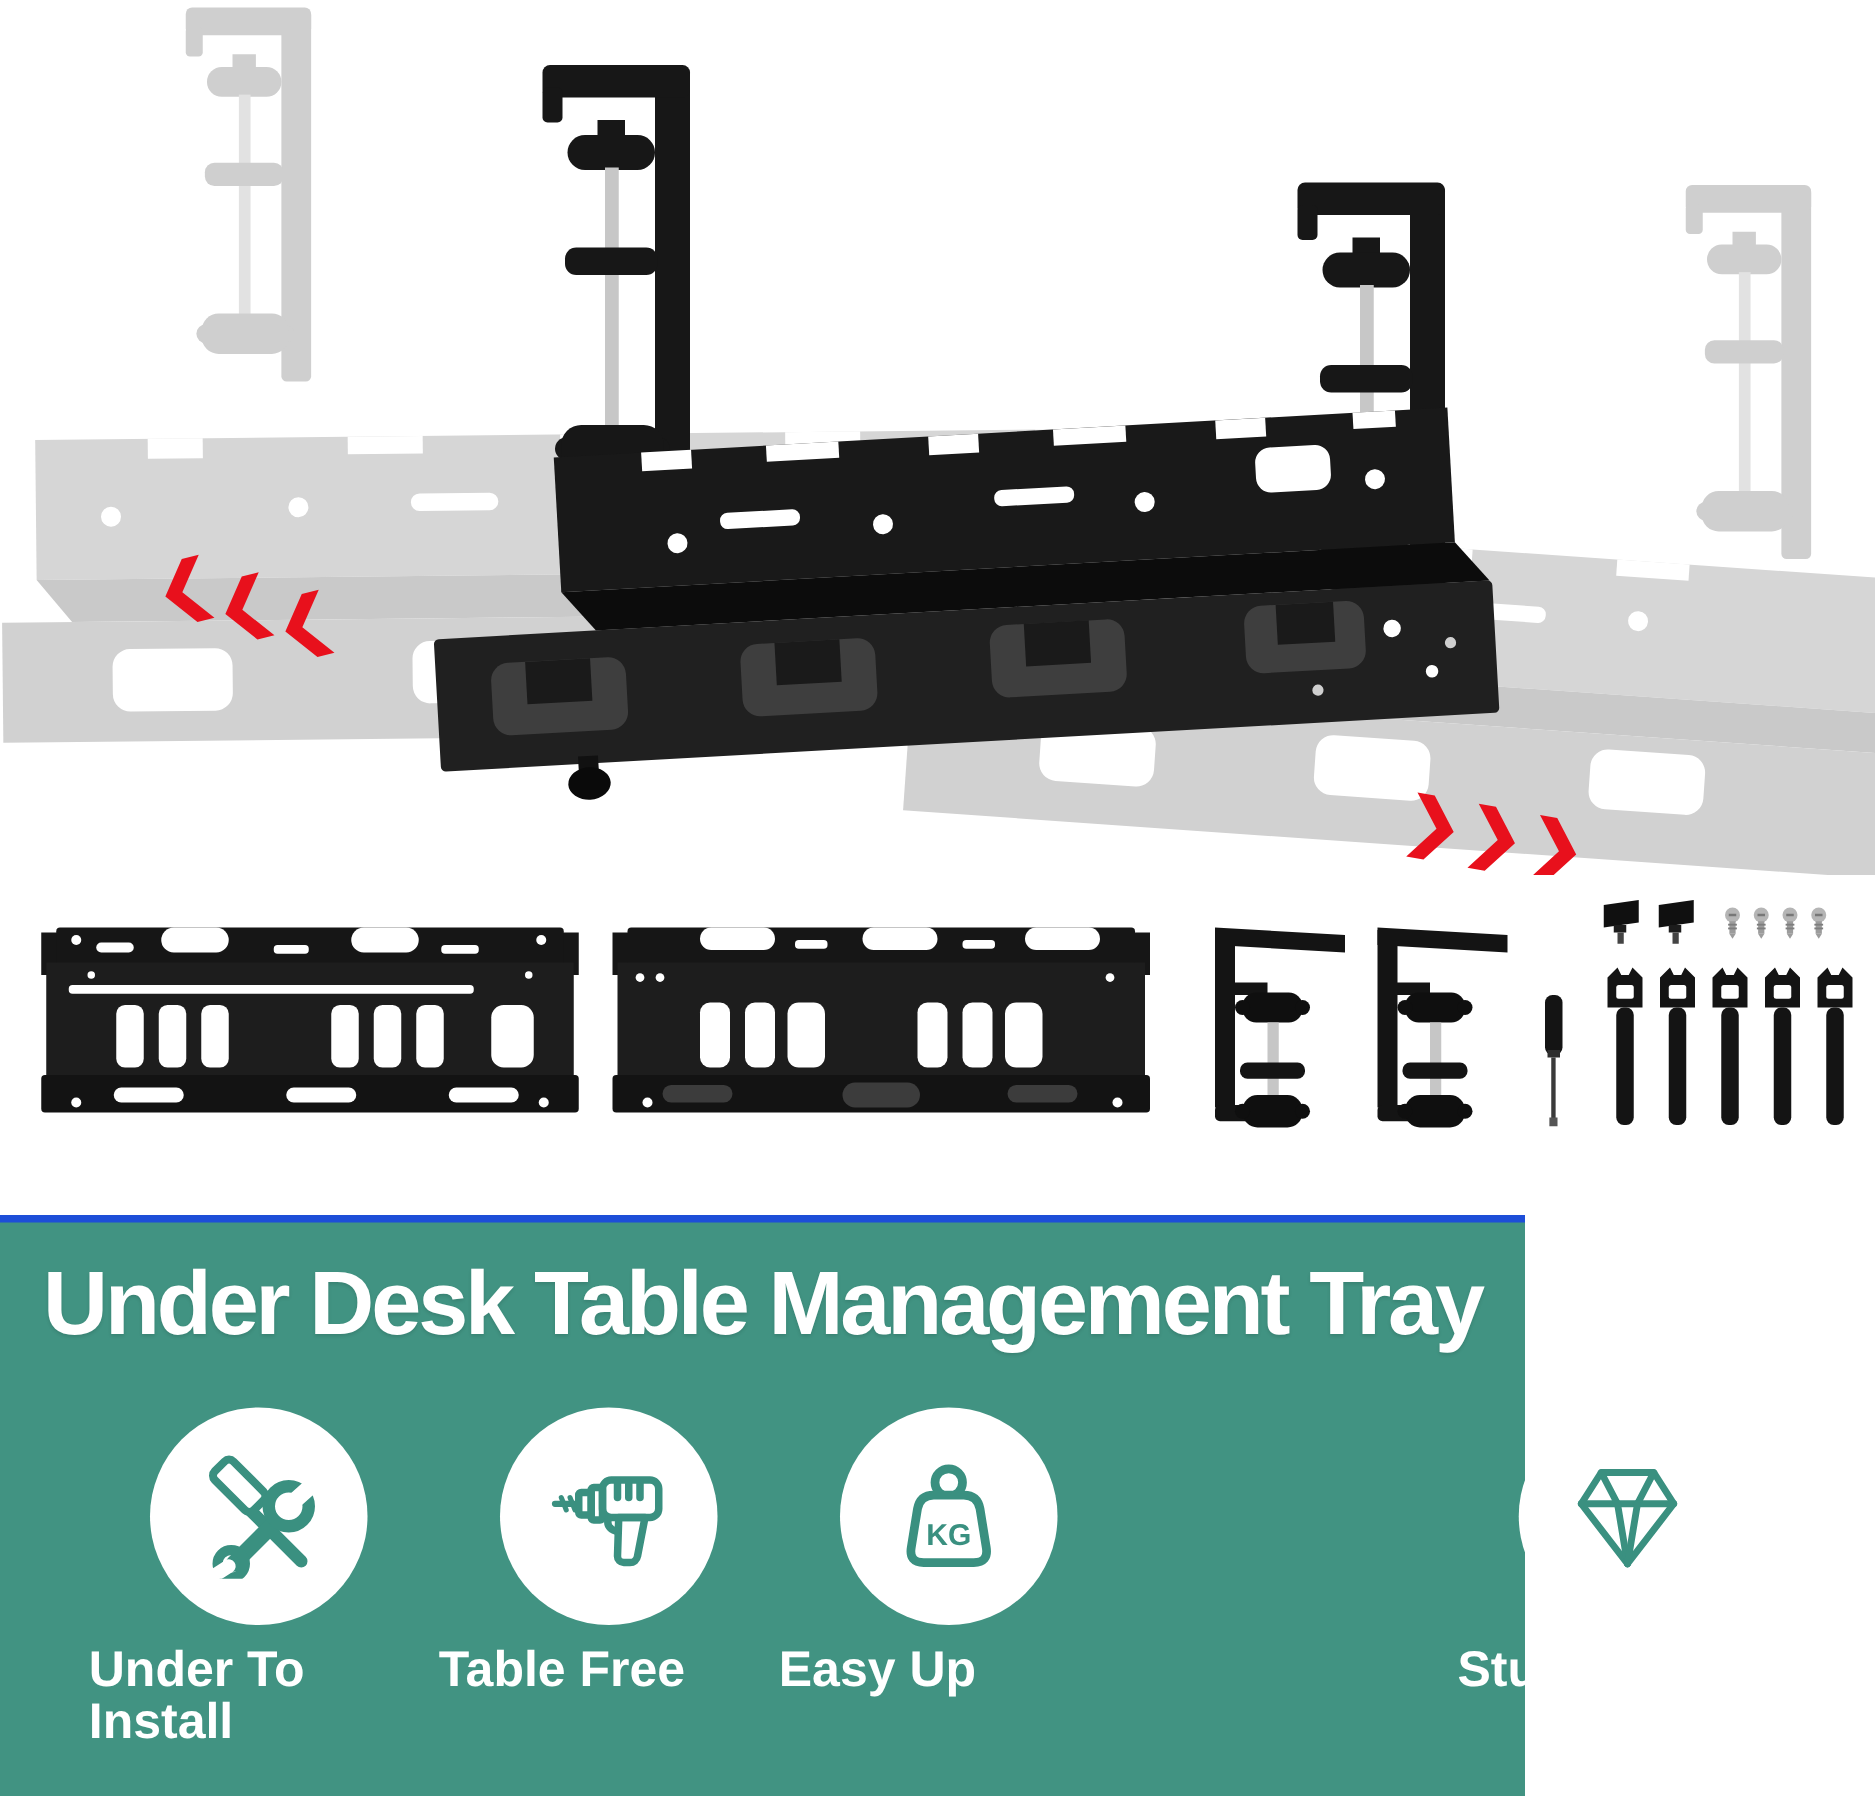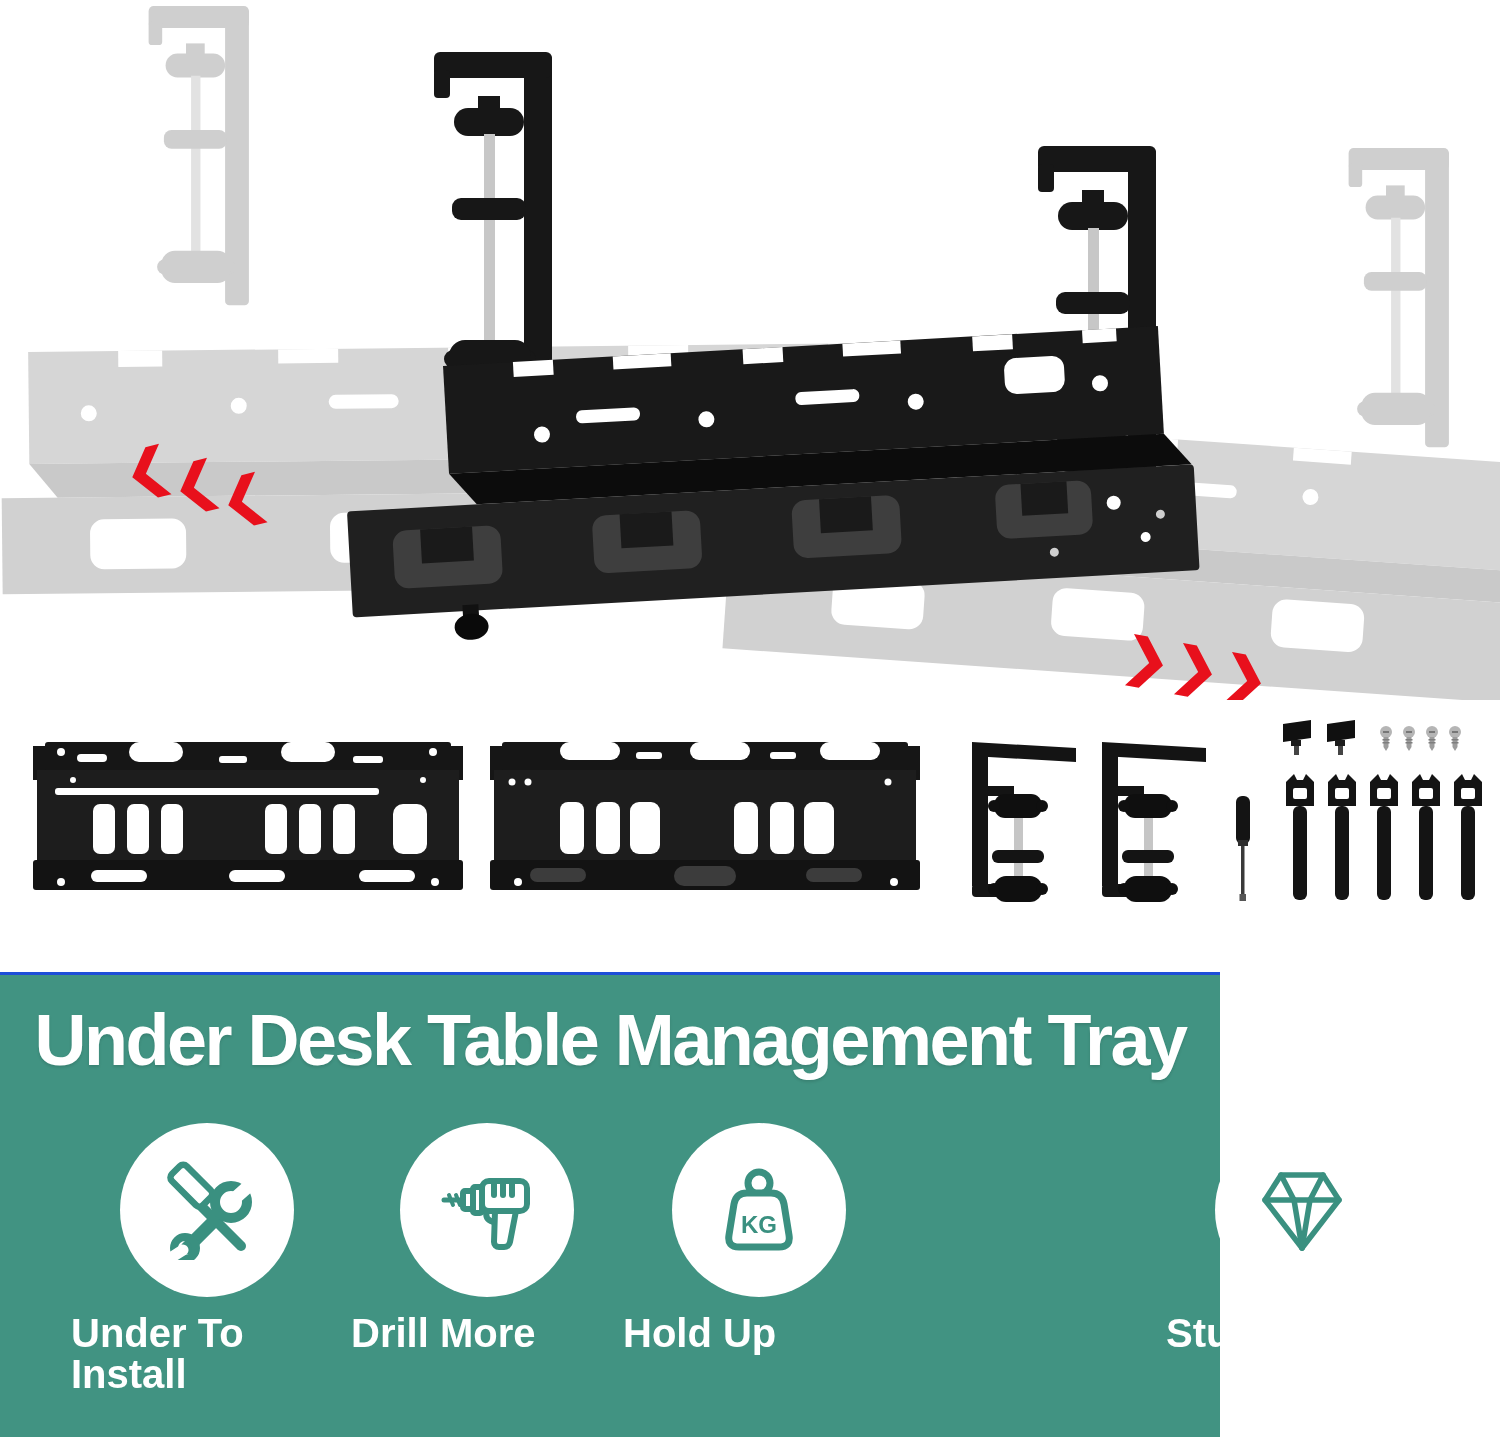--- a/index.html
+++ b/index.html
@@ -4,21 +4,21 @@
 <style>
   html,body{margin:0;padding:0;}
   body{
     width:1500px;height:1437px;position:relative;overflow:hidden;
     background:#ffffff;font-family:"Liberation Sans",sans-serif;
   }
   .hero{position:absolute;top:0;left:0;width:1500px;height:700px;}
   .parts{position:absolute;top:700px;left:0;width:1500px;height:262px;}
   .banner{
     position:absolute;top:972px;left:0;width:1220px;height:465px;
-    background:#419382;border-top:3px solid #1d4ed8;box-sizing:border-box;
+    background:#419382;border-top:6px solid #1d4ed8;box-sizing:border-box;
   }
   .banner-title{
     position:absolute;top:28px;left:0;width:100%;text-align:center;
     color:#ffffff;font-size:72px;font-weight:bold;letter-spacing:-2.5px;
     line-height:74px;margin:0;text-shadow:0 2px 3px rgba(0,0,0,0.12);
     white-space:nowrap;
   }
   .feature{position:absolute;top:148px;width:272px;text-align:left;}
   .feature .circle{
     width:174px;height:174px;border-radius:50%;background:#ffffff;
@@ -353,35 +353,35 @@
         <rect x="36" y="27" width="9" height="26" rx="2"></rect>
         <rect x="45" y="21" width="45" height="30" rx="7"></rect>
         <line x1="57" y1="22" x2="57" y2="35"></line>
         <line x1="66" y1="22" x2="66" y2="35"></line>
         <line x1="75" y1="22" x2="75" y2="35"></line>
         <path d="M58,51 h21 l-6,31 a6,6 0 0 1 -6,5 h-5 a5,5 0 0 1 -5,-5 z"></path>
         <path d="M50,51 q-3,8 6,11"></path>
       </svg>
     </div>
     <div class="label">
-      <span>Drill More</span>
+      <span>Table Free</span>
       <span></span>
     </div>
   </div>
 
   <div class="feature f2">
     <div class="circle">
       <svg width="100" height="100" viewBox="0 0 100 100" fill="none" stroke="#3a9080" stroke-width="7" stroke-linecap="round" stroke-linejoin="round">
         <circle cx="50" cy="23" r="11"></circle>
         <path d="M38,33 h24 q11,0 13,11 l5,31 q2,12 -10,12 h-40 q-12,0 -10,-12 l5,-31 q2,-11 13,-11 z" fill="#ffffff"></path>
         <text x="50" y="73" text-anchor="middle" stroke="none" fill="#3a9080" font-family="Liberation Sans, sans-serif" font-size="24" font-weight="bold">KG</text>
       </svg>
     </div>
     <div class="label">
-      <span>Hold Up</span>
+      <span>Easy Up</span>
     </div>
   </div>
 
 
   <div class="feature f4">
     <div class="circle">
       <svg width="100" height="100" viewBox="0 0 100 100" fill="none" stroke="#3a9080" stroke-width="5.5" stroke-linecap="round" stroke-linejoin="round">
         <polygon points="50,88 13,40 29,15 71,15 87,40"></polygon>
         <line x1="13" y1="40" x2="87" y2="40"></line>
         <line x1="29" y1="15" x2="42" y2="40"></line>

